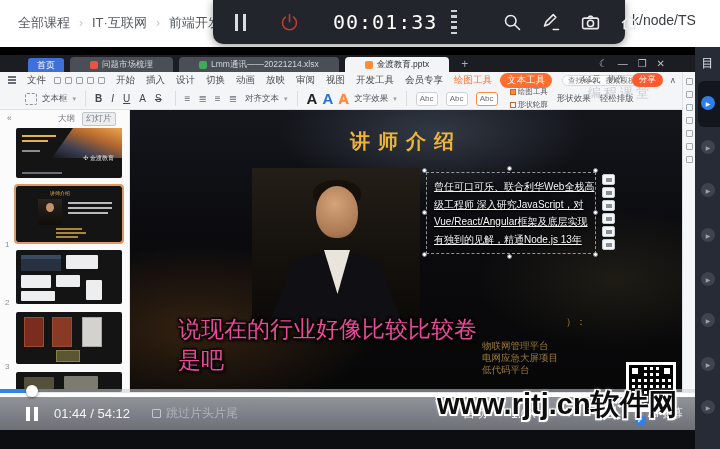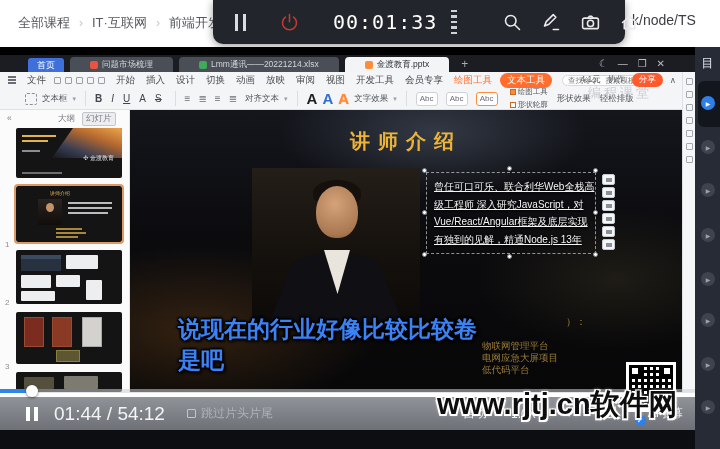--- a/index.html
+++ b/index.html
@@ -119,35 +119,35 @@
   .bio { position:absolute; left:296px; top:62px; width:170px; height:82px; border:1px dashed rgba(255,255,255,.55);
     padding:5px 7px; color:#f4f4f4; font-size:10px; line-height:17.5px; text-shadow:0 1px 3px #000;text-decoration:underline; }
   .bio div { white-space:nowrap; }
   .hdl { position:absolute; width:5px; height:5px; border-radius:50%; background:#fff; border:1px solid #7c7f85; z-index:3; }
   .float-tools { position:absolute; left:472px; top:64px; display:flex; flex-direction:column; gap:2px; }
   .float-tools i { width:13px; height:11px; background:#f5f6f8; border:1px solid #c7cad0; border-radius:2px; display:block; position:relative; }
   .float-tools i::after { content:""; position:absolute; left:3px; top:3px; width:6px; height:4px; background:#8b8f96; }
   .projects { position:absolute; left:352px; top:206px; width:130px; color:#9c7c3a; font-size:9.5px; line-height:12px; }
   .projects .bracket { display:block; text-align:right; padding-right:26px; color:#a8812f; font-size:10px; margin-bottom:12px; }
   
-  .subtitle { position:absolute; left:178px; top:314px; z-index:40; color:#3b82f6; font-weight:700; line-height:31px; font-size:23px;
+  .subtitle { position:absolute; left:178px; top:314px; z-index:40; color:#ec4899; font-weight:400; line-height:31px; font-size:23px;
     text-shadow:0 0 3px #000, 2px 2px 3px #000, -1px -1px 2px #000, 1px -1px 2px #000, -1px 1px 2px #000; }
   
   .right-rail { position:absolute; left:682px; top:72px; width:13px; height:320px; background:#f5f6f8; border-left:1px solid #dfe0e4; }
   .right-rail i { display:block; width:7px; height:7px; border:1px solid #a3a7ae; border-radius:1px; margin:6px auto 0; }
   
   .progress { position:absolute; left:0; top:389px; width:695px; height:4px; background:rgba(205,208,213,.55); z-index:45; }
   .progress .played { position:absolute; left:0; top:0; height:4px; background:#2e86e8; }
   .scrubber { position:absolute; left:26px; top:385px; width:12px; height:12px; border-radius:50%; background:#fff;
     box-shadow:0 1px 3px rgba(0,0,0,.5); z-index:46; }
   .controls { position:absolute; left:0; top:397px; width:695px; height:33px;
     background:linear-gradient(#909499,#6d7076); z-index:44; display:flex; align-items:center; }
   .cb-pause { display:flex; gap:4px; margin-left:26px; }
   .cb-pause i { width:4px; height:14px; background:#fff; display:block; }
-  .cb-time { color:#f4f4f5; font-size:19px; margin-left:16px; white-space:nowrap; }
+  .cb-time { color:#f4f4f5; font-size:13px; margin-left:16px; white-space:nowrap; }
   .cb-check { display:flex; align-items:center; gap:5px; margin-left:22px; }
   .cb-check i { width:9px; height:9px; border:1px solid #c3c7cd; border-radius:1px; display:block; }
   .cb-check span { font-size:12px; color:#aeb3ba; }
   .cb-right { position:absolute; right:12px; top:0; height:33px; display:flex; align-items:center; gap:24px;margin-left:29px; }
   .cb-right .txt { color:#f0f1f2; font-size:12px; }
   .cb-right svg { width:17px; height:17px; stroke:#eceeef; stroke-width:1.8; fill:none; stroke-linecap:round; stroke-linejoin:round; }
   .ai-wrap { position:relative; color:#f0f1f2; font-size:12px; padding-left:6px; }
   .ai-badge { position:absolute; left:-7px; bottom:-4px; width:11px; height:11px; border-radius:50%; background:#2f7fe8;
     color:#fff; font-size:8px; display:flex; align-items:center; justify-content:center; }
   .bottom-strip { position:absolute; left:0; top:430px; width:695px; height:19px; background:#0d0e11; }

